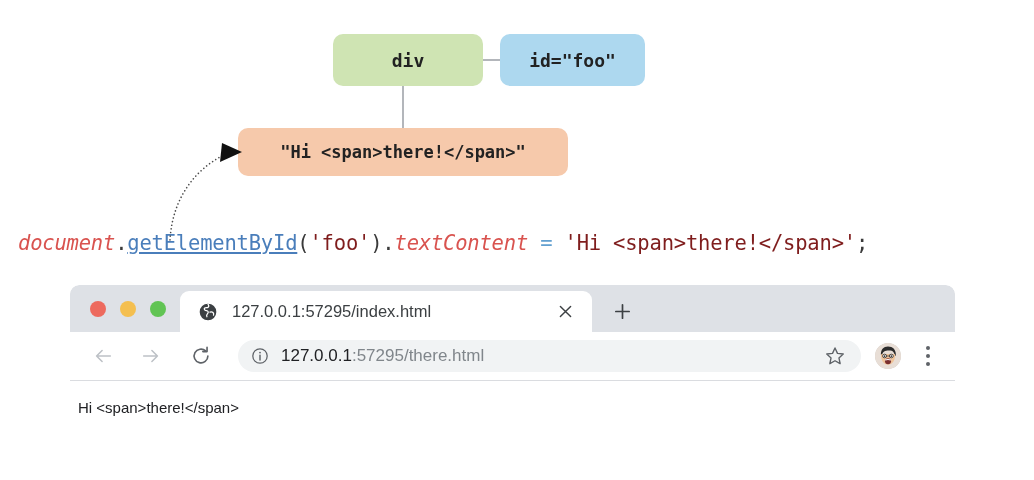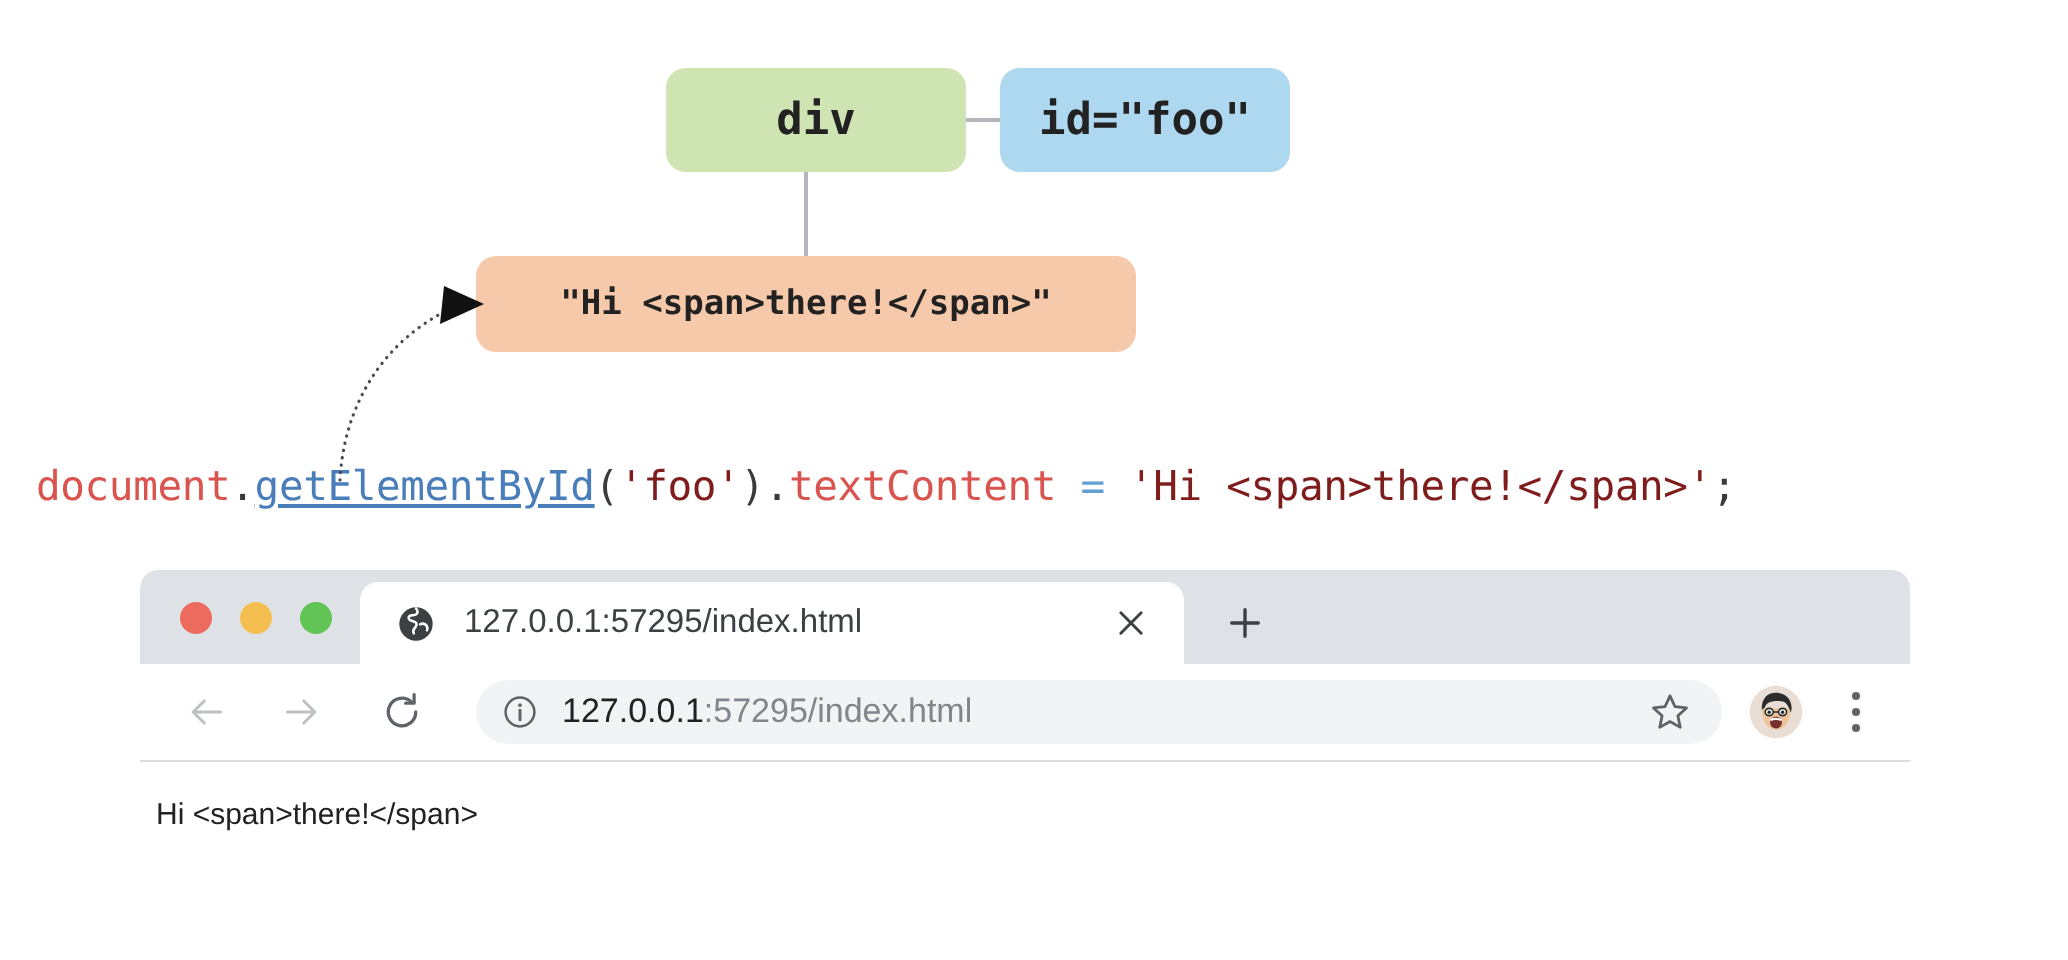--- a/index.html
+++ b/index.html
@@ -23,21 +23,21 @@
     height: 200px;
   }
   .node-box {
     position: absolute;
     display: flex;
     align-items: center;
     justify-content: center;
     border-radius: 10px;
     font-family: "DejaVu Sans Mono", monospace;
     font-weight: bold;
-    font-size: 22px;
+    font-size: 18px;
     color: #222222;
     letter-spacing: 0px;
     white-space: nowrap;
     z-index: 2;
   }
   #node-element {
     left: 333px; top: 34px;
     width: 150px; height: 52px;
     background: #cfe4b3;
   }
@@ -76,21 +76,21 @@
   #code-line {
     position: absolute;
     left: 18px;
     top: 228px;
     font-family: "DejaVu Sans Mono", monospace;
     font-size: 20.5px;
     line-height: 30px;
     white-space: pre;
     letter-spacing: -0.2px;
   }
-  .tok-obj   { color: #d9534f; }
+  .tok-obj   { color: #d9534f; font-style: italic; }
   .tok-punct { color: #3a3a3a; }
   .tok-fn    { color: #4a7ebb; text-decoration: underline; }
   .tok-str   { color: #7f1d1d; }
   .tok-op    { color: #62a0d0; }
 
   
   #browser-window {
     position: absolute;
     left: 70px;
     top: 285px;
@@ -321,21 +321,21 @@
         <path d="M18.6 2.6 L18.6 7.2 L14.0 7.2" fill="none" stroke="#5f6368" stroke-width="1.8" stroke-linecap="round" stroke-linejoin="round"></path>
       </svg>
     </div>
 
     <div id="omnibox">
       <svg id="site-info-icon" viewBox="0 0 20 20">
         <circle cx="10" cy="10" r="8" fill="none" stroke="#5f6368" stroke-width="1.4"></circle>
         <circle cx="10" cy="6.2" r="1.0" fill="#5f6368"></circle>
         <path d="M10 9 L10 14.4" stroke="#5f6368" stroke-width="1.6" stroke-linecap="round"></path>
       </svg>
-      <span id="omnibox-url"><span class="url-host">127.0.0.1</span><span class="url-rest">:57295/index.html</span></span>
+      <span id="omnibox-url"><span class="url-host">127.0.0.1</span><span class="url-rest">:57295/there.html</span></span>
       <div id="bookmark-button">
         <svg viewBox="0 0 24 24" width="22" height="22">
           <path d="M12 3.2 L14.7 9.1 L21 9.8 L16.3 14.1 L17.6 20.4 L12 17.2 L6.4 20.4 L7.7 14.1 L3 9.8 L9.3 9.1 Z" fill="none" stroke="#5f6368" stroke-width="1.5" stroke-linejoin="round"></path>
         </svg>
       </div>
     </div>
 
     <div id="profile-avatar">
       <svg viewBox="0 0 26 26" width="26" height="26">
         <circle cx="13" cy="13" r="13" fill="#e8ded6"></circle>

